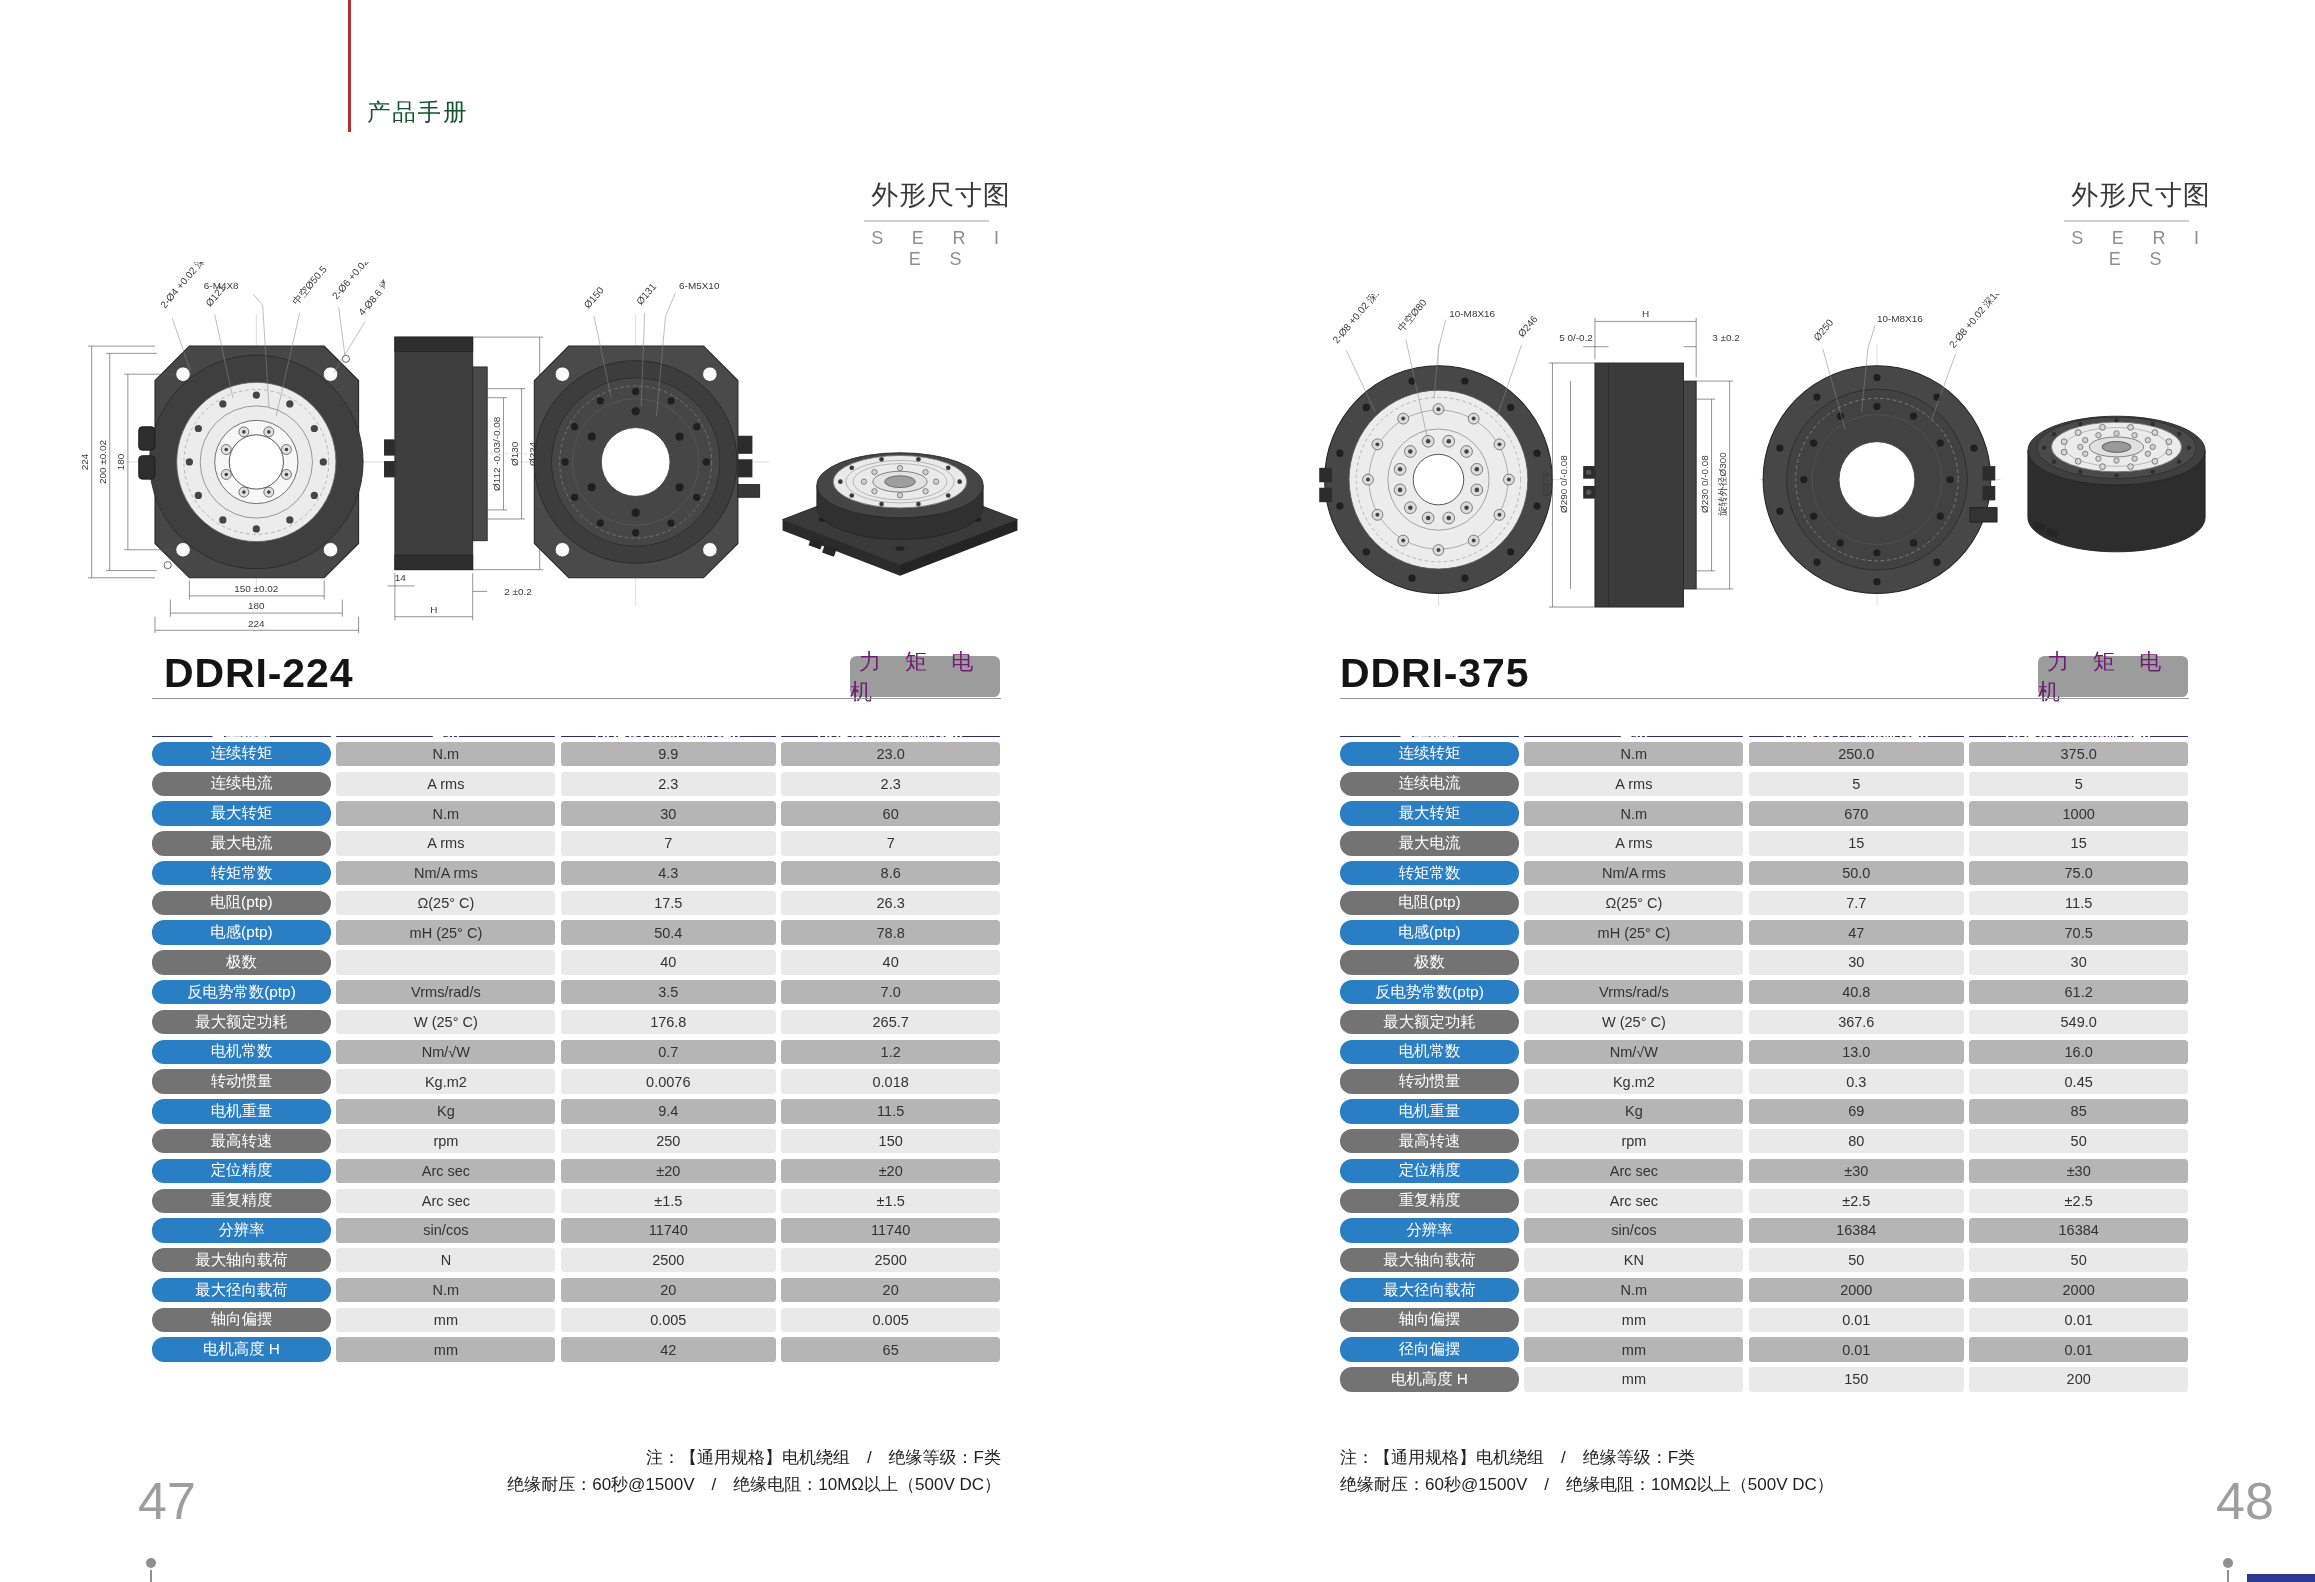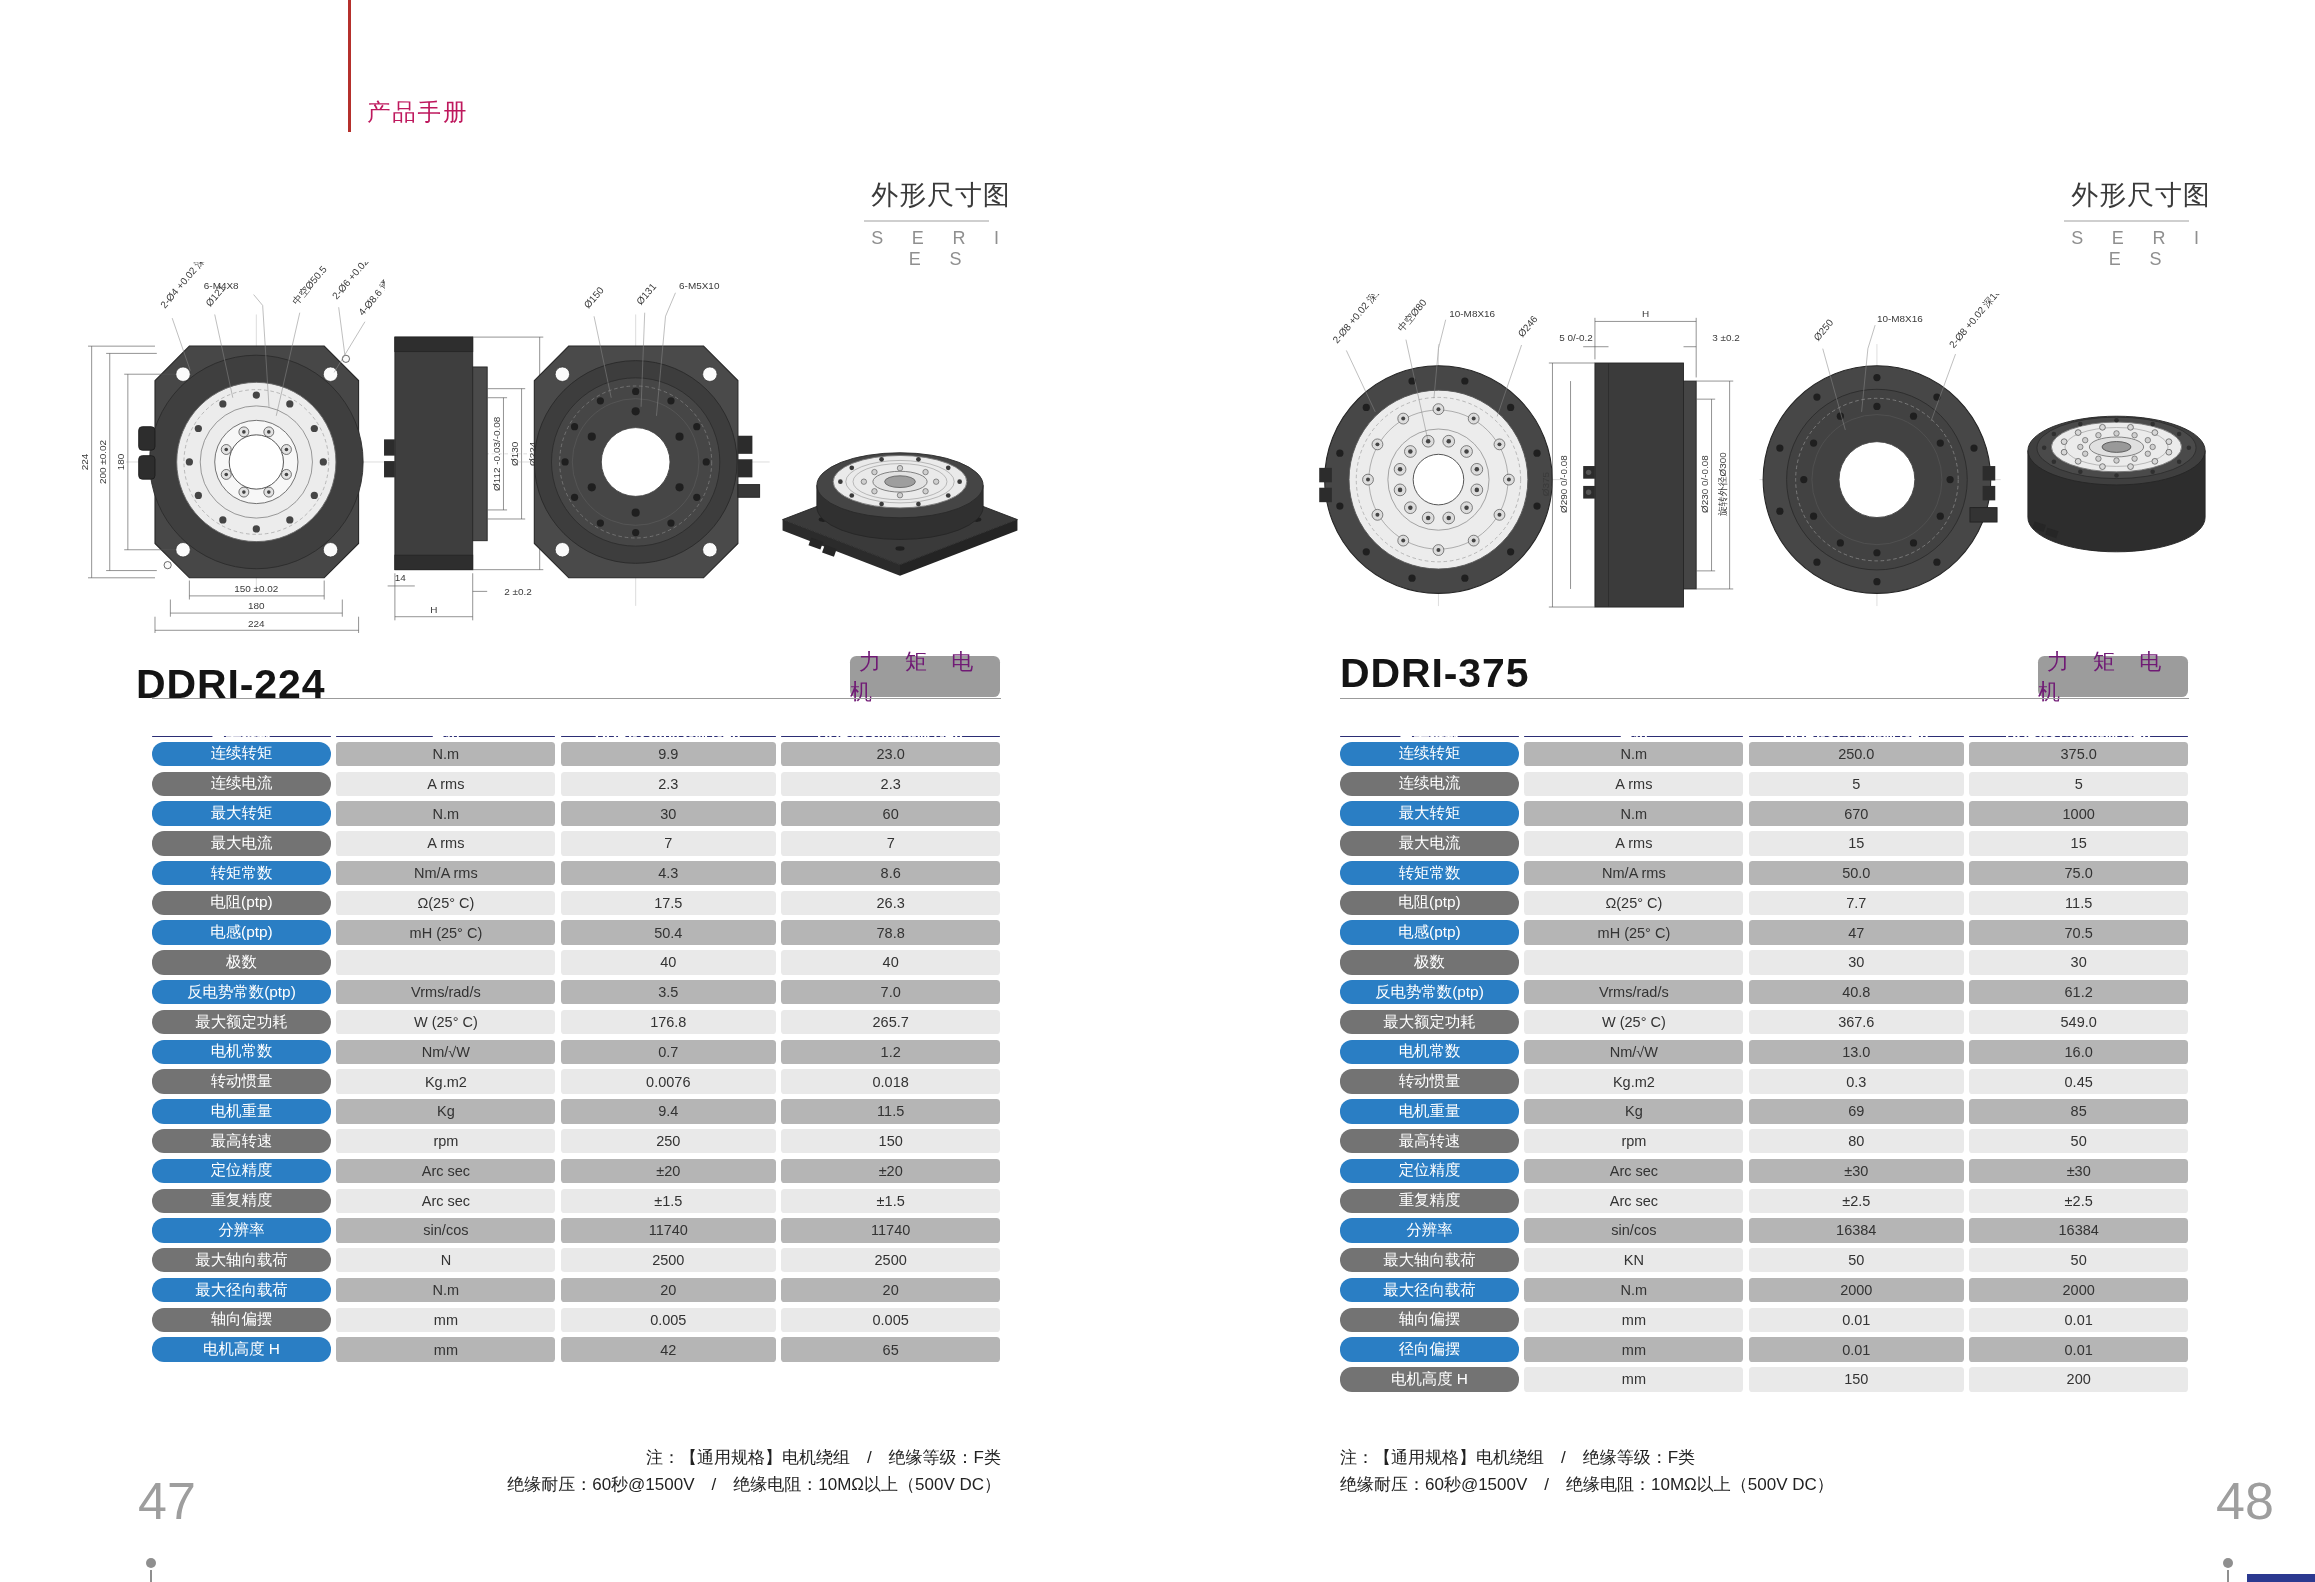--- a/index.html
+++ b/index.html
@@ -1,21 +1,21 @@
 <!DOCTYPE html>
 <html style="font-size:14.5px"><head>
 <meta charset="utf-8">
 <style>
   html,body{margin:0;padding:0;background:#fff;}
   body{font-family:"Liberation Sans","DejaVu Sans",sans-serif;}
   #page{position:relative;width:2316px;height:1582px;background:#fff;overflow:hidden;}
   .abs{position:absolute;}
   
   #red-rule{left:348px;top:0;width:2.7px;height:132px;background:#b5302c;}
-  #manual-label{left:367px;top:96px;font-size:23.5px;color:#be185d;letter-spacing:1.8px;}
+  #manual-label{left:367px;top:96px;font-size:23.5px;color:#14532d;letter-spacing:1.8px;}
   
   .sec-head{width:154px;text-align:center;}
   .sec-title{font-size:27px;color:#3a3a3a;letter-spacing:0.9px;}
   .sec-rule{width:125px;height:1.8px;background:#cfcfcf;margin:7.2px 0 6.3px 0;}
   .sec-sub{font-size:18px;color:#8f8f8f;letter-spacing:11.8px;}
   
   .model-title{font-size:41px;font-weight:600;color:#141414;letter-spacing:0.9px;}
   .title-rule{height:0.9px;background:#9b9b9b;width:849px;}
   .badge{width:150px;height:41px;background:#9c9c9c;border-radius:6.3px;color:#701a75;
          display:flex;align-items:center;justify-content:center;font-size:22px;letter-spacing:9px;text-indent:9px;}
@@ -482,21 +482,21 @@
         <circle cx="119.99999999999999" cy="59" r="3" fill="#cfcfcf" stroke="#666" stroke-width="0.8"></circle>
         <circle cx="140" cy="61.00961894323342" r="3" fill="#cfcfcf" stroke="#666" stroke-width="0.8"></circle>
         <circle cx="154.64101615137753" cy="66.5" r="3" fill="#cfcfcf" stroke="#666" stroke-width="0.8"></circle>
       </g>
     <ellipse cx="120" cy="74" rx="30" ry="11" fill="#e0e0e0" stroke="#777"></ellipse>
     <ellipse cx="120" cy="74" rx="16" ry="6" fill="#999999" stroke="#555"></ellipse>
     <rect x="28" y="158" width="13" height="8" fill="#262626" transform="rotate(18 34 162)"></rect>
     <rect x="42" y="165" width="13" height="8" fill="#262626" transform="rotate(18 48 169)"></rect>
   </svg>
 
-  <div class="abs model-title" style="left:136px;top:650px;margin-top:11px;">DDRI-224</div>
+  <div class="abs model-title" style="left:164px;top:650px;">DDRI-224</div>
   <div class="abs badge" style="left:850px;top:656px;">力 矩 电 机</div>
   <div class="abs title-rule" style="left:152px;top:698px;"></div>
   <div class="abs spec-table" style="left:152px;top:712px;" id="table-left">
       <div class="trow header">
         <div class="cell c0">主要参数</div>
         <div class="cell c1">单位</div>
         <div class="cell c2">DDRI-224042-W1-FA</div>
         <div class="cell c3">DDRI-224065-W1-FA</div>
       </div>
       <div class="trow even">

